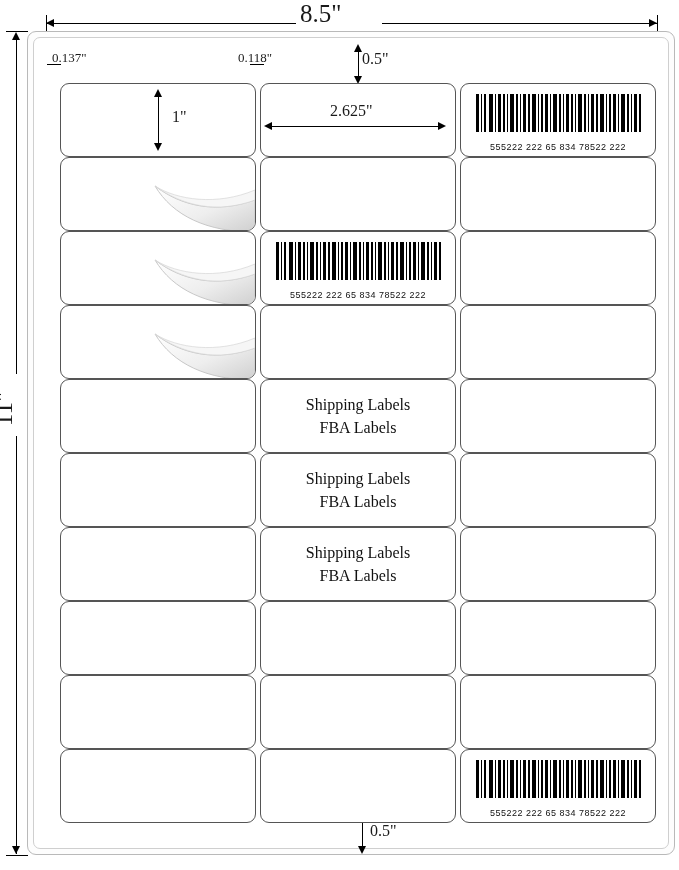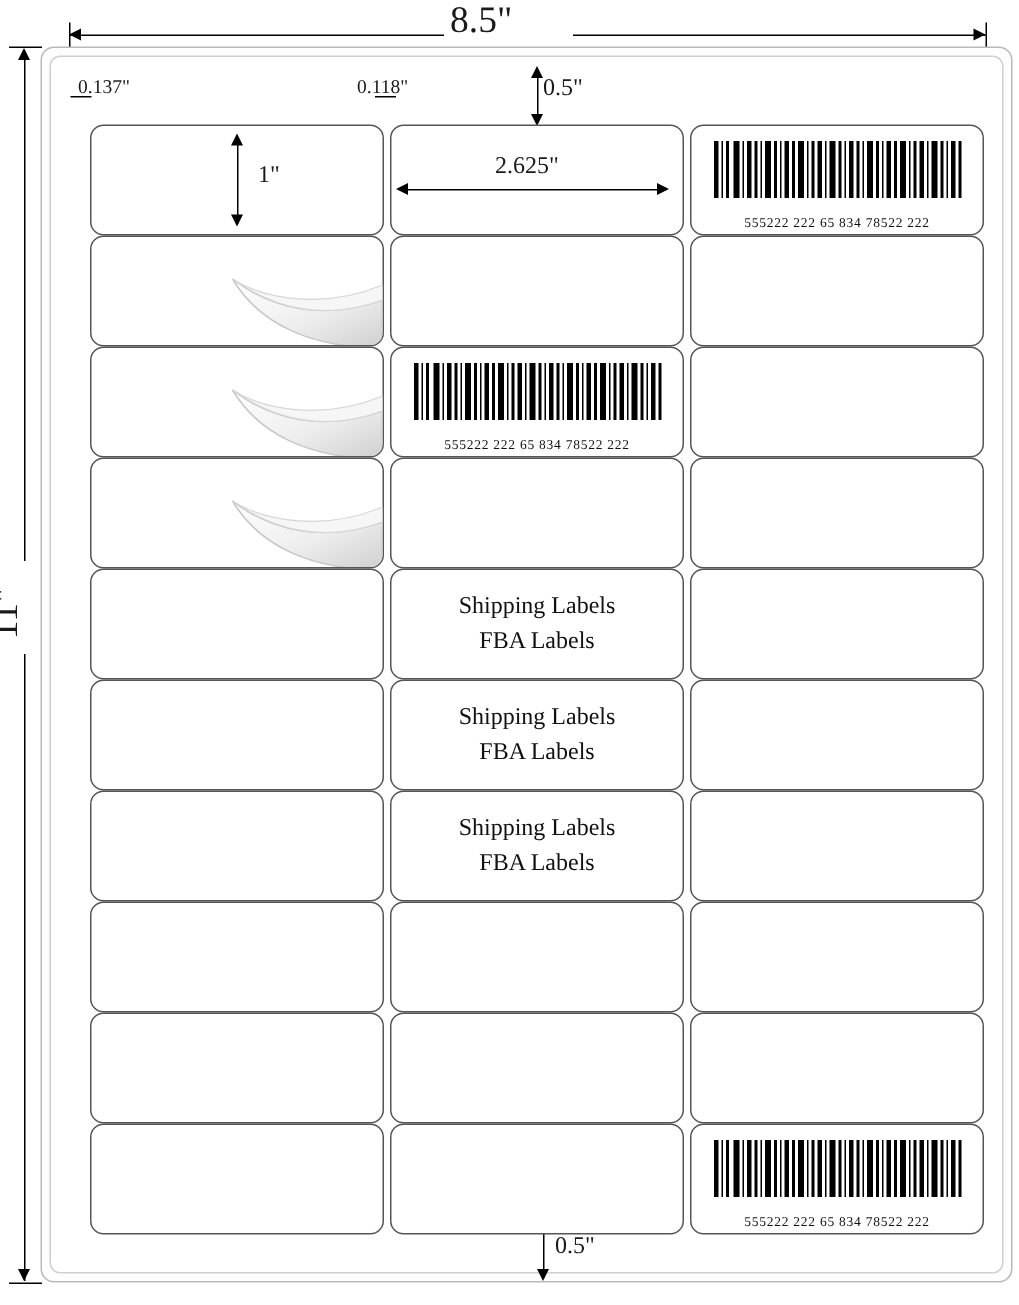--- a/index.html
+++ b/index.html
@@ -162,21 +162,21 @@
   }
   .barcode .bars {
     height: 38px;
     width: 100%;
   }
   .barcode .digits {
     margin-top: 6px;
     font-size: 9px;
     letter-spacing: 0.5px;
     text-align: center;
-    font-family: Liberation Serif, serif;
+    font-family: Liberation Sans, sans-serif;
     color: #111;
     white-space: nowrap;
   }
 
   
   #m-left-label   { top: 50px;  left: 52px;  font-size: 13px; }
   #m-mid-label    { top: 50px;  left: 238px; font-size: 13px; }
   #m-top-label    { top: 50px;  left: 362px; font-size: 16px; }
   #m-bottom-label { top: 822px; left: 370px; font-size: 16px; }
   #h-label        { top: 108px; left: 172px; font-size: 16px; }

